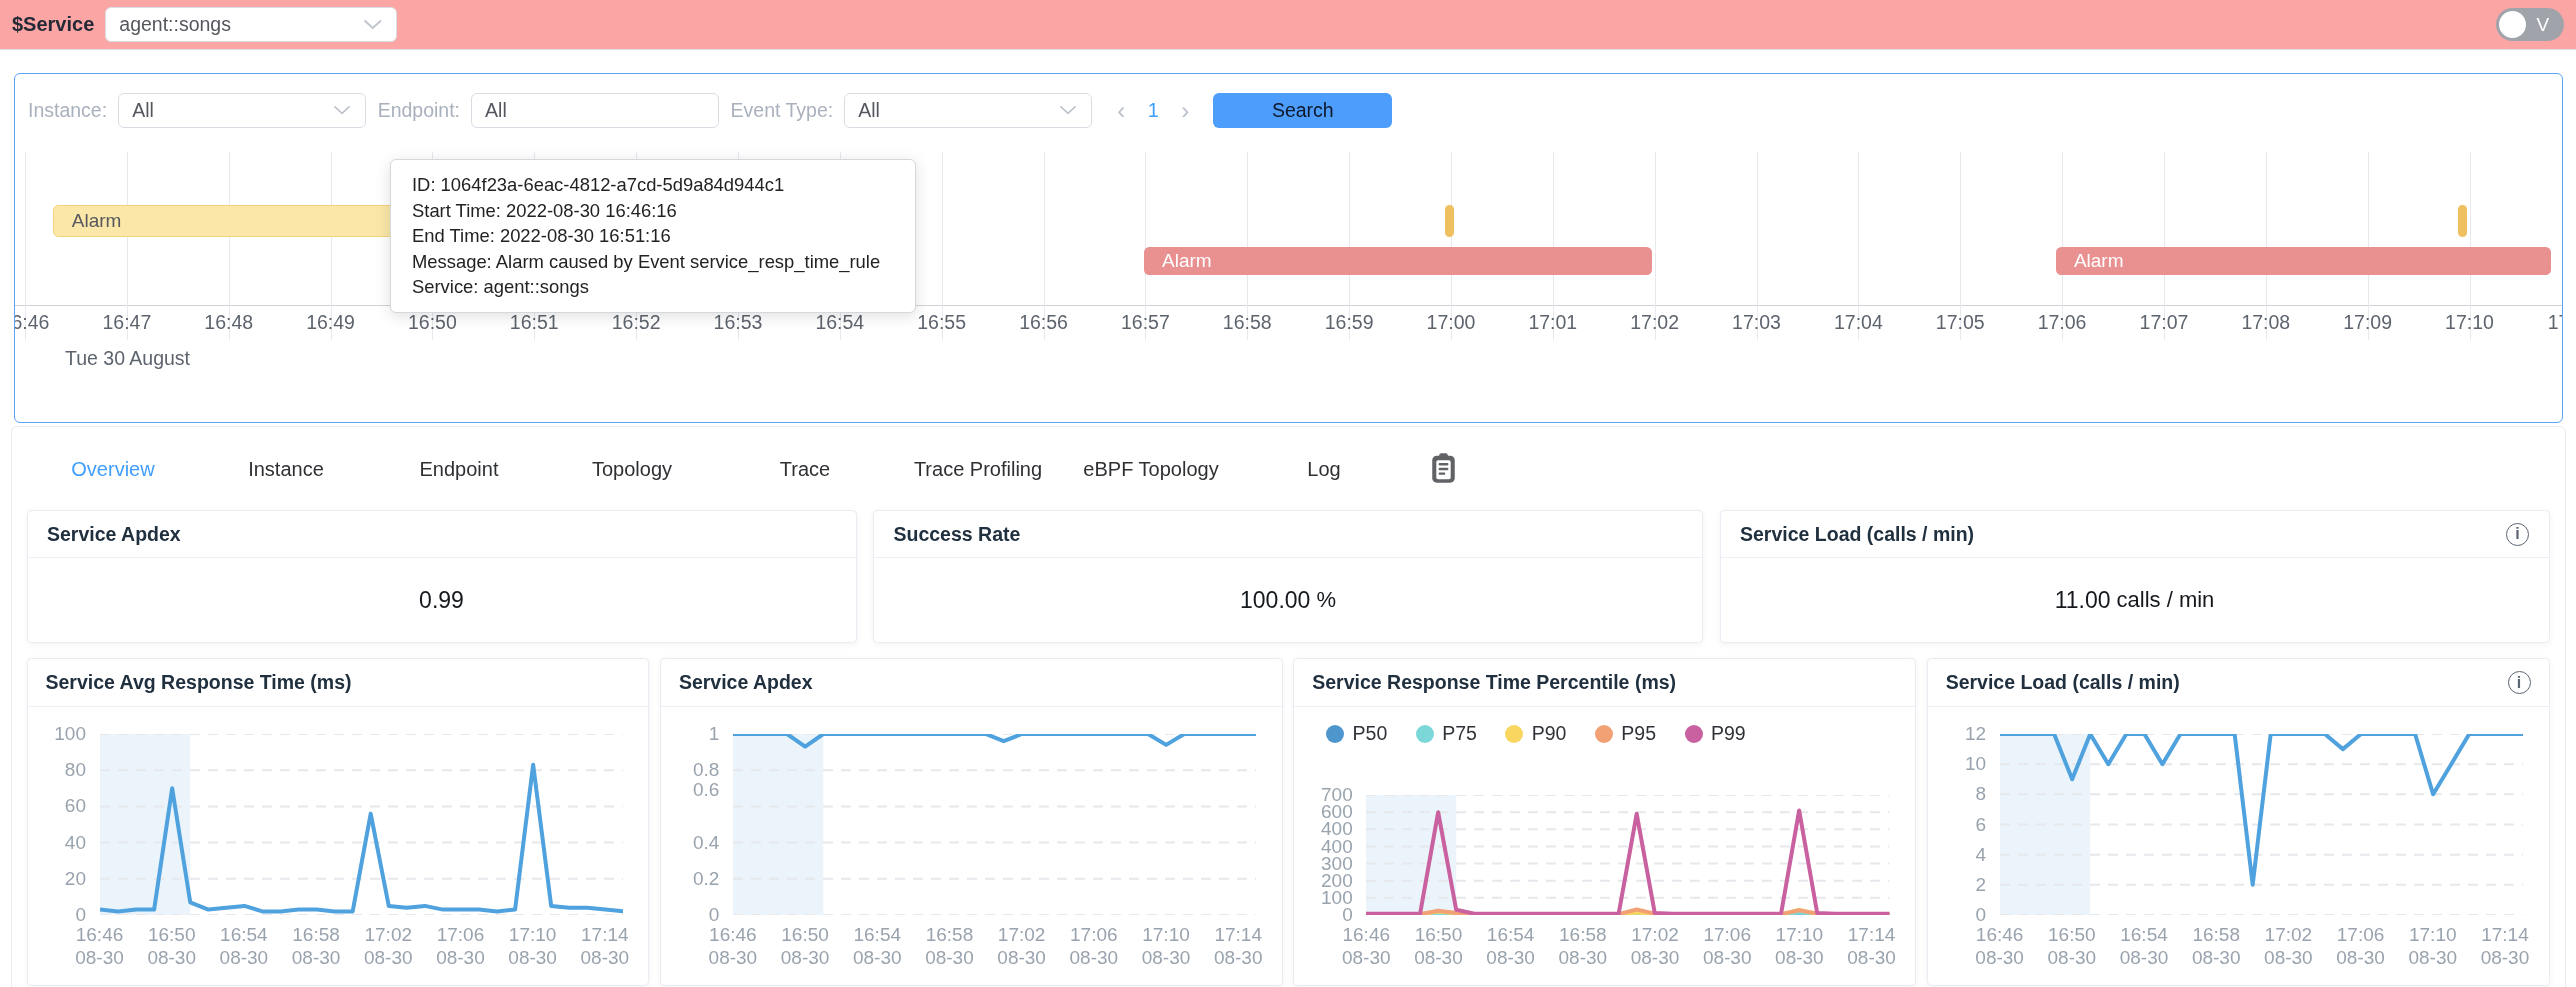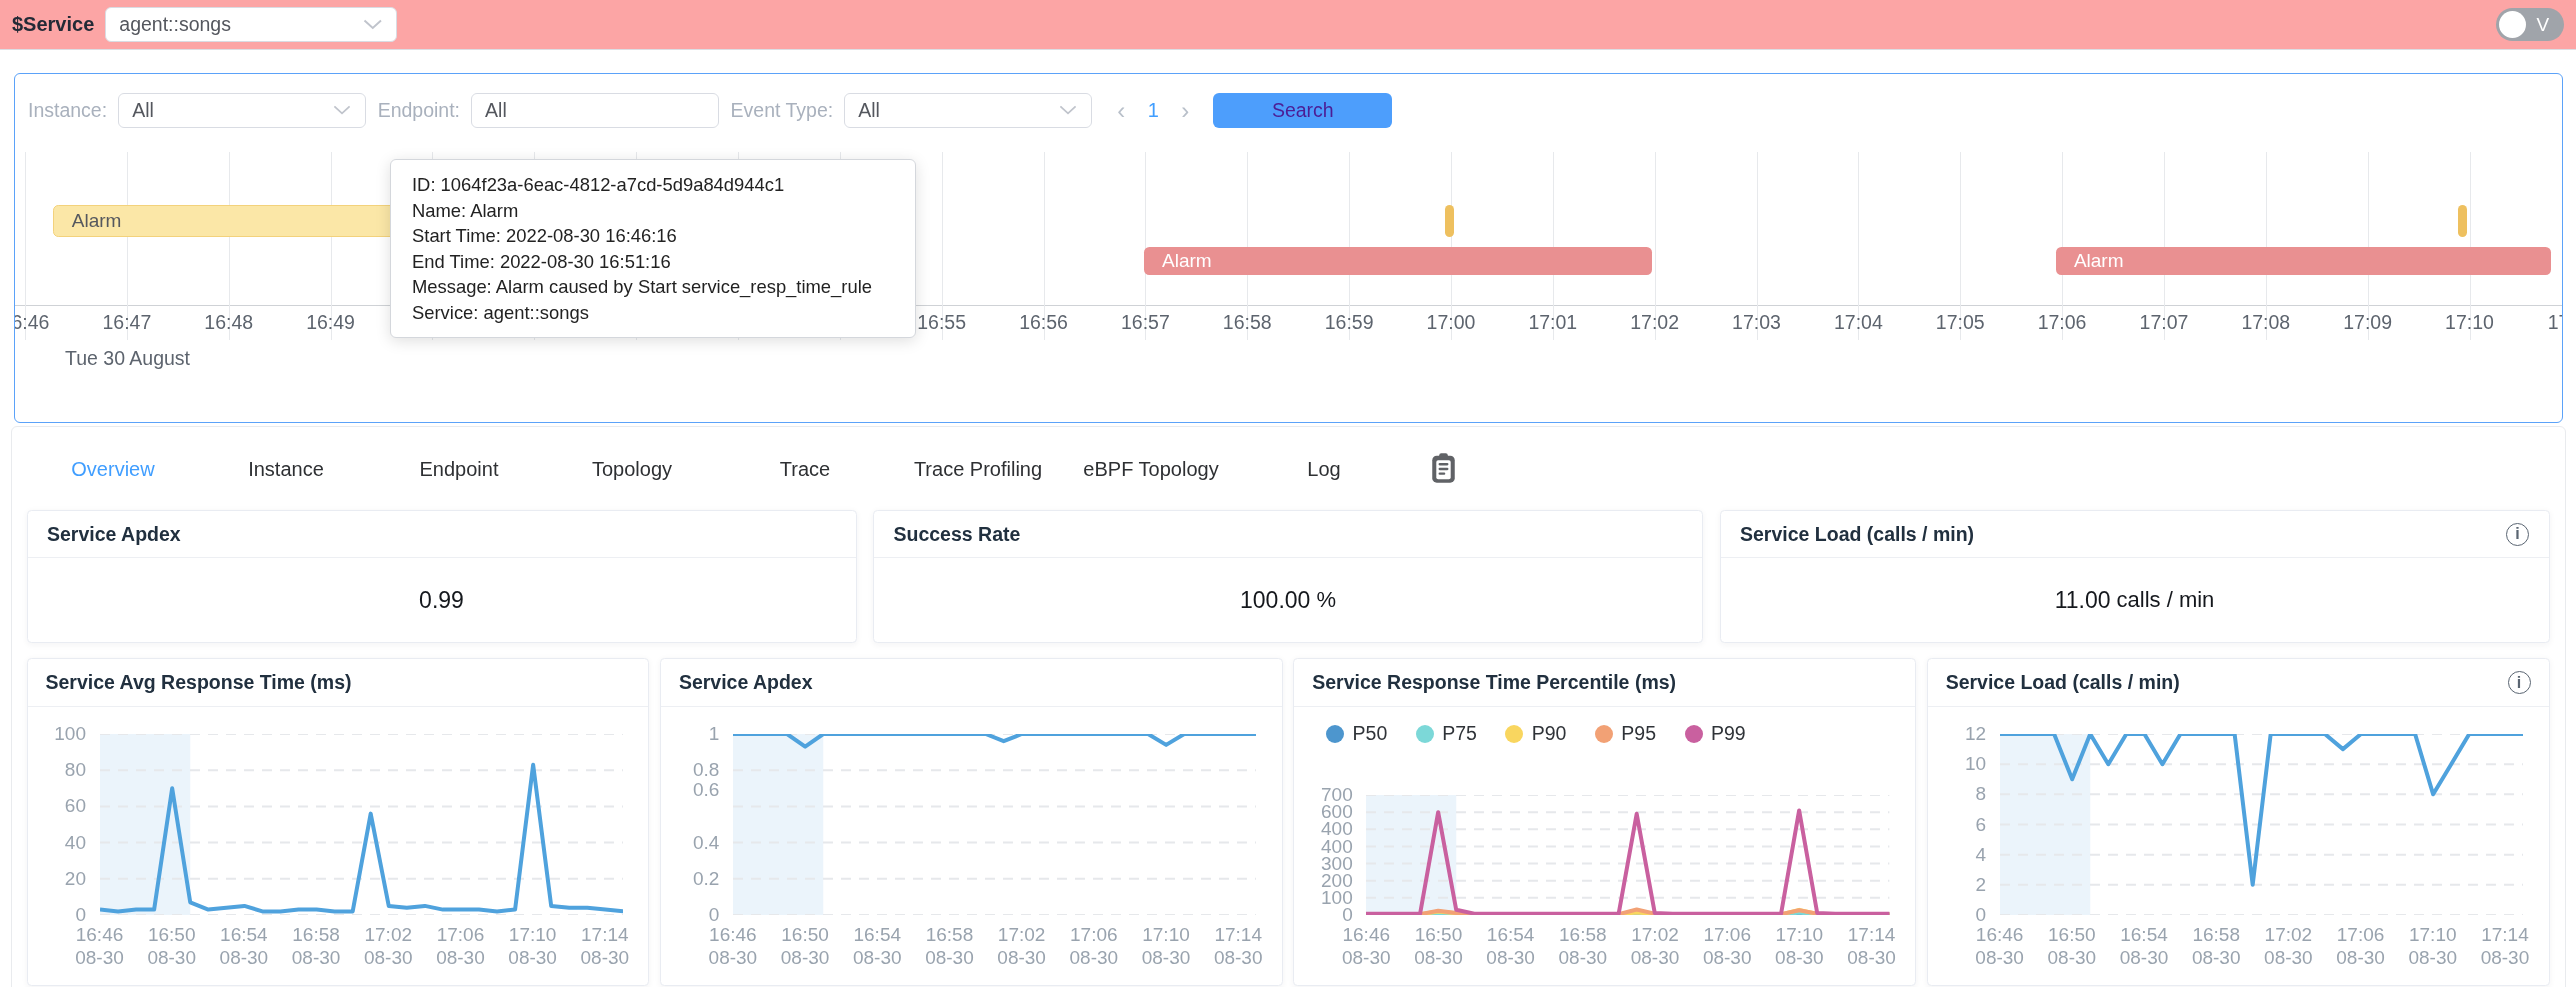--- a/index.html
+++ b/index.html
@@ -24,21 +24,21 @@
     border:1.5px solid #5ba2f9; border-radius:6px; background:#fff; overflow:hidden; }
   .filter-row { position:absolute; top:19.5px; left:12px; right:12px; display:flex;
     align-items:center; font-size:19.5px; }
   .f-label { color:#a9b1bd; margin:0 10.5px 0 12px; white-space:nowrap; }
   .f-label:first-child { margin-left:1.5px; }
   .f-select { width:248px; height:35px; }
   .pager { display:flex; align-items:center; margin:0 6px 0 19.5px; }
   .pg-chev { color:#b9c0ca; font-size:24px; padding:0 6px; cursor:pointer; }
   .page-num { color:#409eff; font-size:20px; margin:0 16.5px; }
   .search-btn { width:179px; height:35px; background:#4d9efc; border:none; border-radius:6px;
-    color:#4c1d95; font-size:19.5px; font-family:inherit; margin-left:12px; cursor:pointer; }
+    color:#0f172a; font-size:19.5px; font-family:inherit; margin-left:12px; cursor:pointer; }
 
   
   .timeline { position:absolute; left:10.5px; right:10.5px; top:78px; height:225px; }
   .gridline { position:absolute; top:0; height:188px; width:0.8px; background:#e7e9ec; }
   .axis-line { position:absolute; left:-10.5px; right:-10.5px; top:153px; height:1.5px; background:#cfd2d6; }
   .axis-label { position:absolute; top:159px; transform:translateX(-50%);
     color:#5d646e; font-size:19.5px; white-space:nowrap; }
   .date-label { position:absolute; top:195px; left:40px; color:#5d646e; font-size:19.5px; }
   .ev { position:absolute; border-radius:5.3px; display:flex; align-items:center;
     padding-left:18px; font-size:19px; white-space:nowrap; overflow:hidden; }
@@ -194,24 +194,23 @@
         <div class="axis-label" style="left: 100.806%;">17:11</div>
         <div class="ev warning bar" style="left: 1.1%; width: 20.2%;">Alarm</div>
         <div class="ev error bar" style="left: 44.3%; width: 20.1%;">Alarm</div>
         <div class="ev warning tick" style="left: 56.2%; width: 0.38%;"></div>
         <div class="ev error bar" style="left: 80.4%; width: 19.6%;">Alarm</div>
         <div class="ev warning tick" style="left: 96.3%; width: 0.38%;"></div>
       </div>
     <div class="date-label">Tue 30 August</div>
     <div class="ev-tooltip" id="ev-tooltip">
         <div>ID: 1064f23a-6eac-4812-a7cd-5d9a84d944c1</div>
-        <div>Name: Alarm</div>
         <div>Start Time: 2022-08-30 16:46:16</div>
         <div>End Time: 2022-08-30 16:51:16</div>
-        <div>Message: Alarm caused by Start service_resp_time_rule</div>
+        <div>Message: Alarm caused by Event service_resp_time_rule</div>
         <div>Service: agent::songs</div>
       </div>
   </div>
 </div>
 
 <div class="main-panel">
   <div class="tabs-row">
     <div class="tabs-container" id="tabs">
         <div class="tab active">Overview</div>
         <div class="tab">Instance</div>

